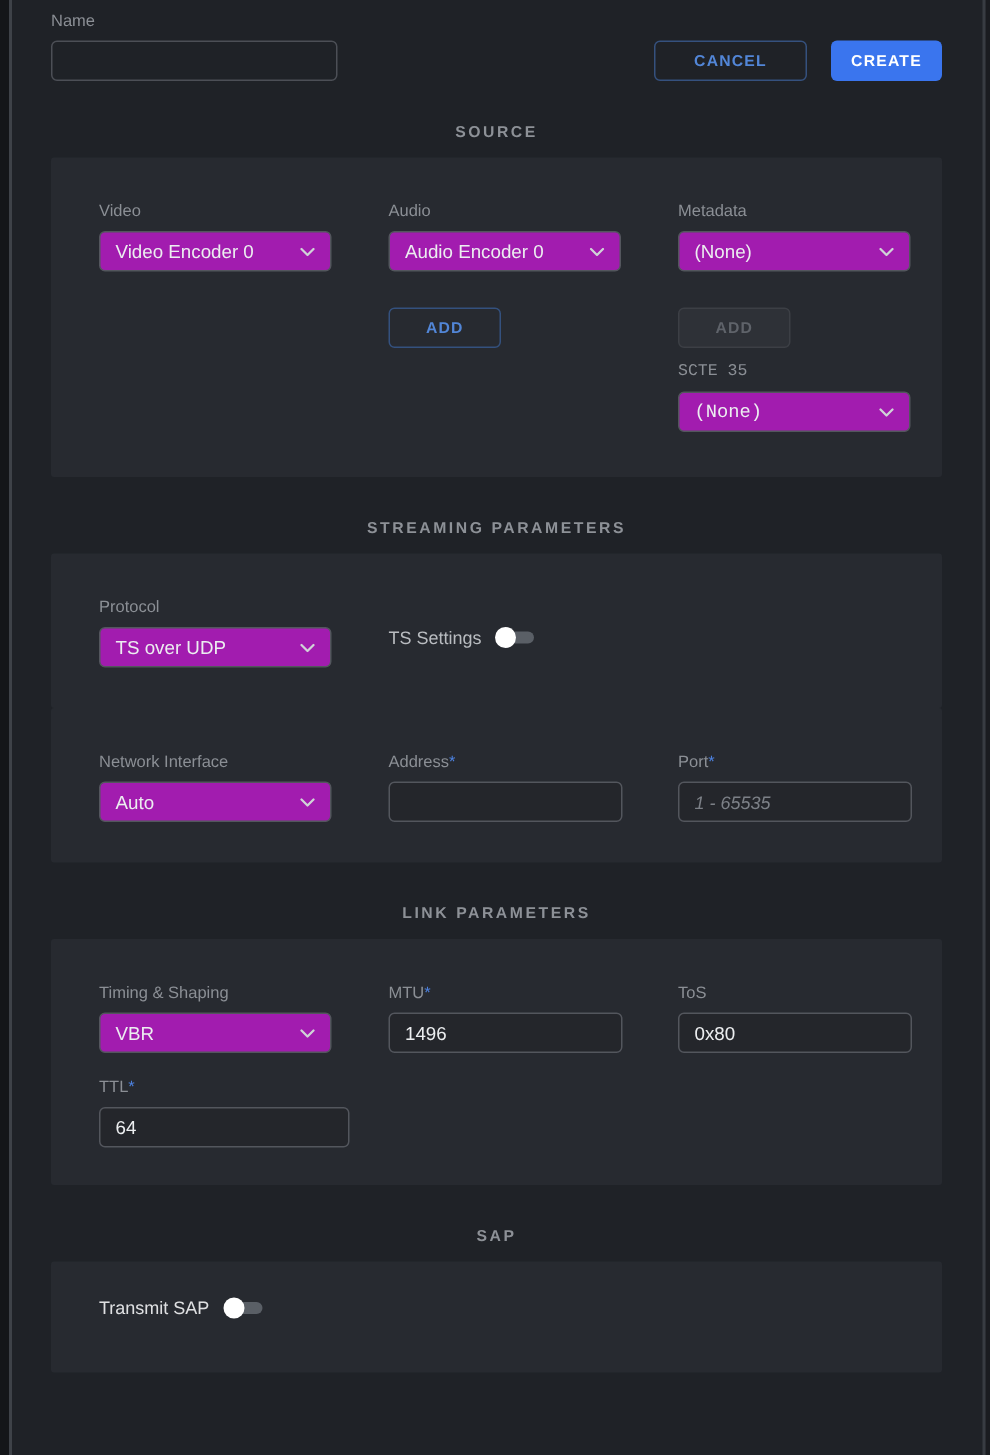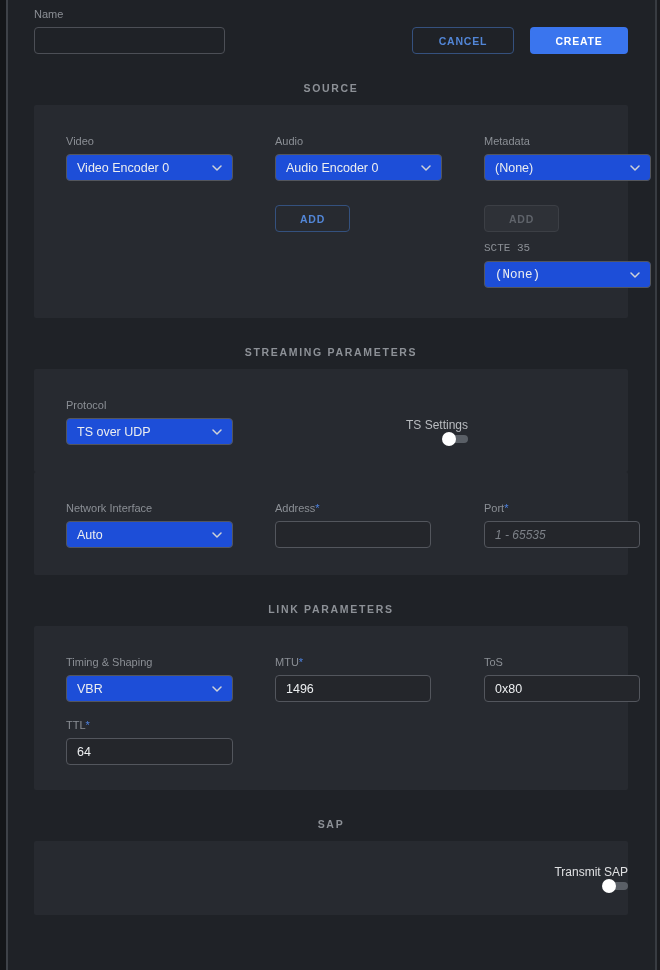--- a/index.html
+++ b/index.html
@@ -29,51 +29,51 @@
   }
   .text-input::placeholder { color:#7c8087; font-style:italic; font-size:12px; }
   .name-input { width:191px; background:transparent; border-color:#4c4f56; }
   .btn-row { display:flex; gap:16px; }
   .btn {
     height:27px; border-radius:4px; font-size:10.5px; font-weight:700;
     letter-spacing:0.8px; display:flex; align-items:center; justify-content:center;
     cursor:pointer; font-family:"Liberation Sans", sans-serif;
   }
   .btn-cancel { width:102px; border:1px solid #35517e; color:#5286d7; background:transparent; }
-  .btn-create { width:98px; background:#3a75ee; color:#ffffff; border:none; }
+  .btn-create { width:74px; background:#3a75ee; color:#ffffff; border:none; }
 
   
   .section-title {
     margin:28px 0 11px 0; font-size:10.5px; letter-spacing:1.7px;
     color:#8d9197; font-weight:700; line-height:12px;text-align:center;
   }
   .panel { background:#272a30; border-radius:2px; padding:30px 0 30px 32px; }
-  .grid { display:grid; grid-template-columns:193px 193px auto;gap:16px; }
+  .grid { display:grid; grid-template-columns:193px 193px auto; }
 
   .select {
-    width:167px; height:27px; background:#1d4ed8; border:1px solid #53565d;
+    width:155px; height:27px; background:#a21caf; border:1px solid #53565d;
     border-radius:4px; display:flex; align-items:center; justify-content:space-between;
     padding:0 10px; color:#eceef0; font-size:12.5px; cursor:pointer;
   }
   .select .chev { display:flex; align-items:center; }
 
   .add-btn {
     margin-top:24px; width:75px; height:27px; border-radius:4px;
     font-size:10.5px; font-weight:700; letter-spacing:0.8px;
     display:flex; align-items:center; justify-content:center; cursor:pointer;
     background:transparent; border:1px solid #34517e; color:#5286d7;
     font-family:"Liberation Sans", sans-serif;
   }
   .add-btn.disabled {
     background:#2e3137; border:1px solid #3c3f45; color:#5f636a; cursor:default;
   }
   .sub-group { margin-top:10px;font-family:Liberation Mono, monospace; }
 
   
-  .toggle-row { display:flex; align-items:flex-end; height:27px;flex-direction:column; }
+  .toggle-row { display:flex; align-items:flex-start; height:27px; }
   .toggle-label { font-size:12px; color:#b9bcc0; }
   .toggle-label.bright { color:#dfe0e2; }
   .toggle { position:relative; width:26px; height:14px; margin-left:9px; cursor:pointer; }
   .toggle .track { position:absolute; left:7px; top:3px; width:19px; height:8px; background:#5a5f66; border-radius:4px; }
   .toggle .knob { position:absolute; left:0; top:0; width:14px; height:14px; background:#ffffff; border-radius:50%; }
 
   
   .panel-streaming, .panel-destination { padding-bottom:27px; }
   .panel-streaming .toggle-row { margin-top:19px; }
   .panel-link { padding-bottom:25px; }

